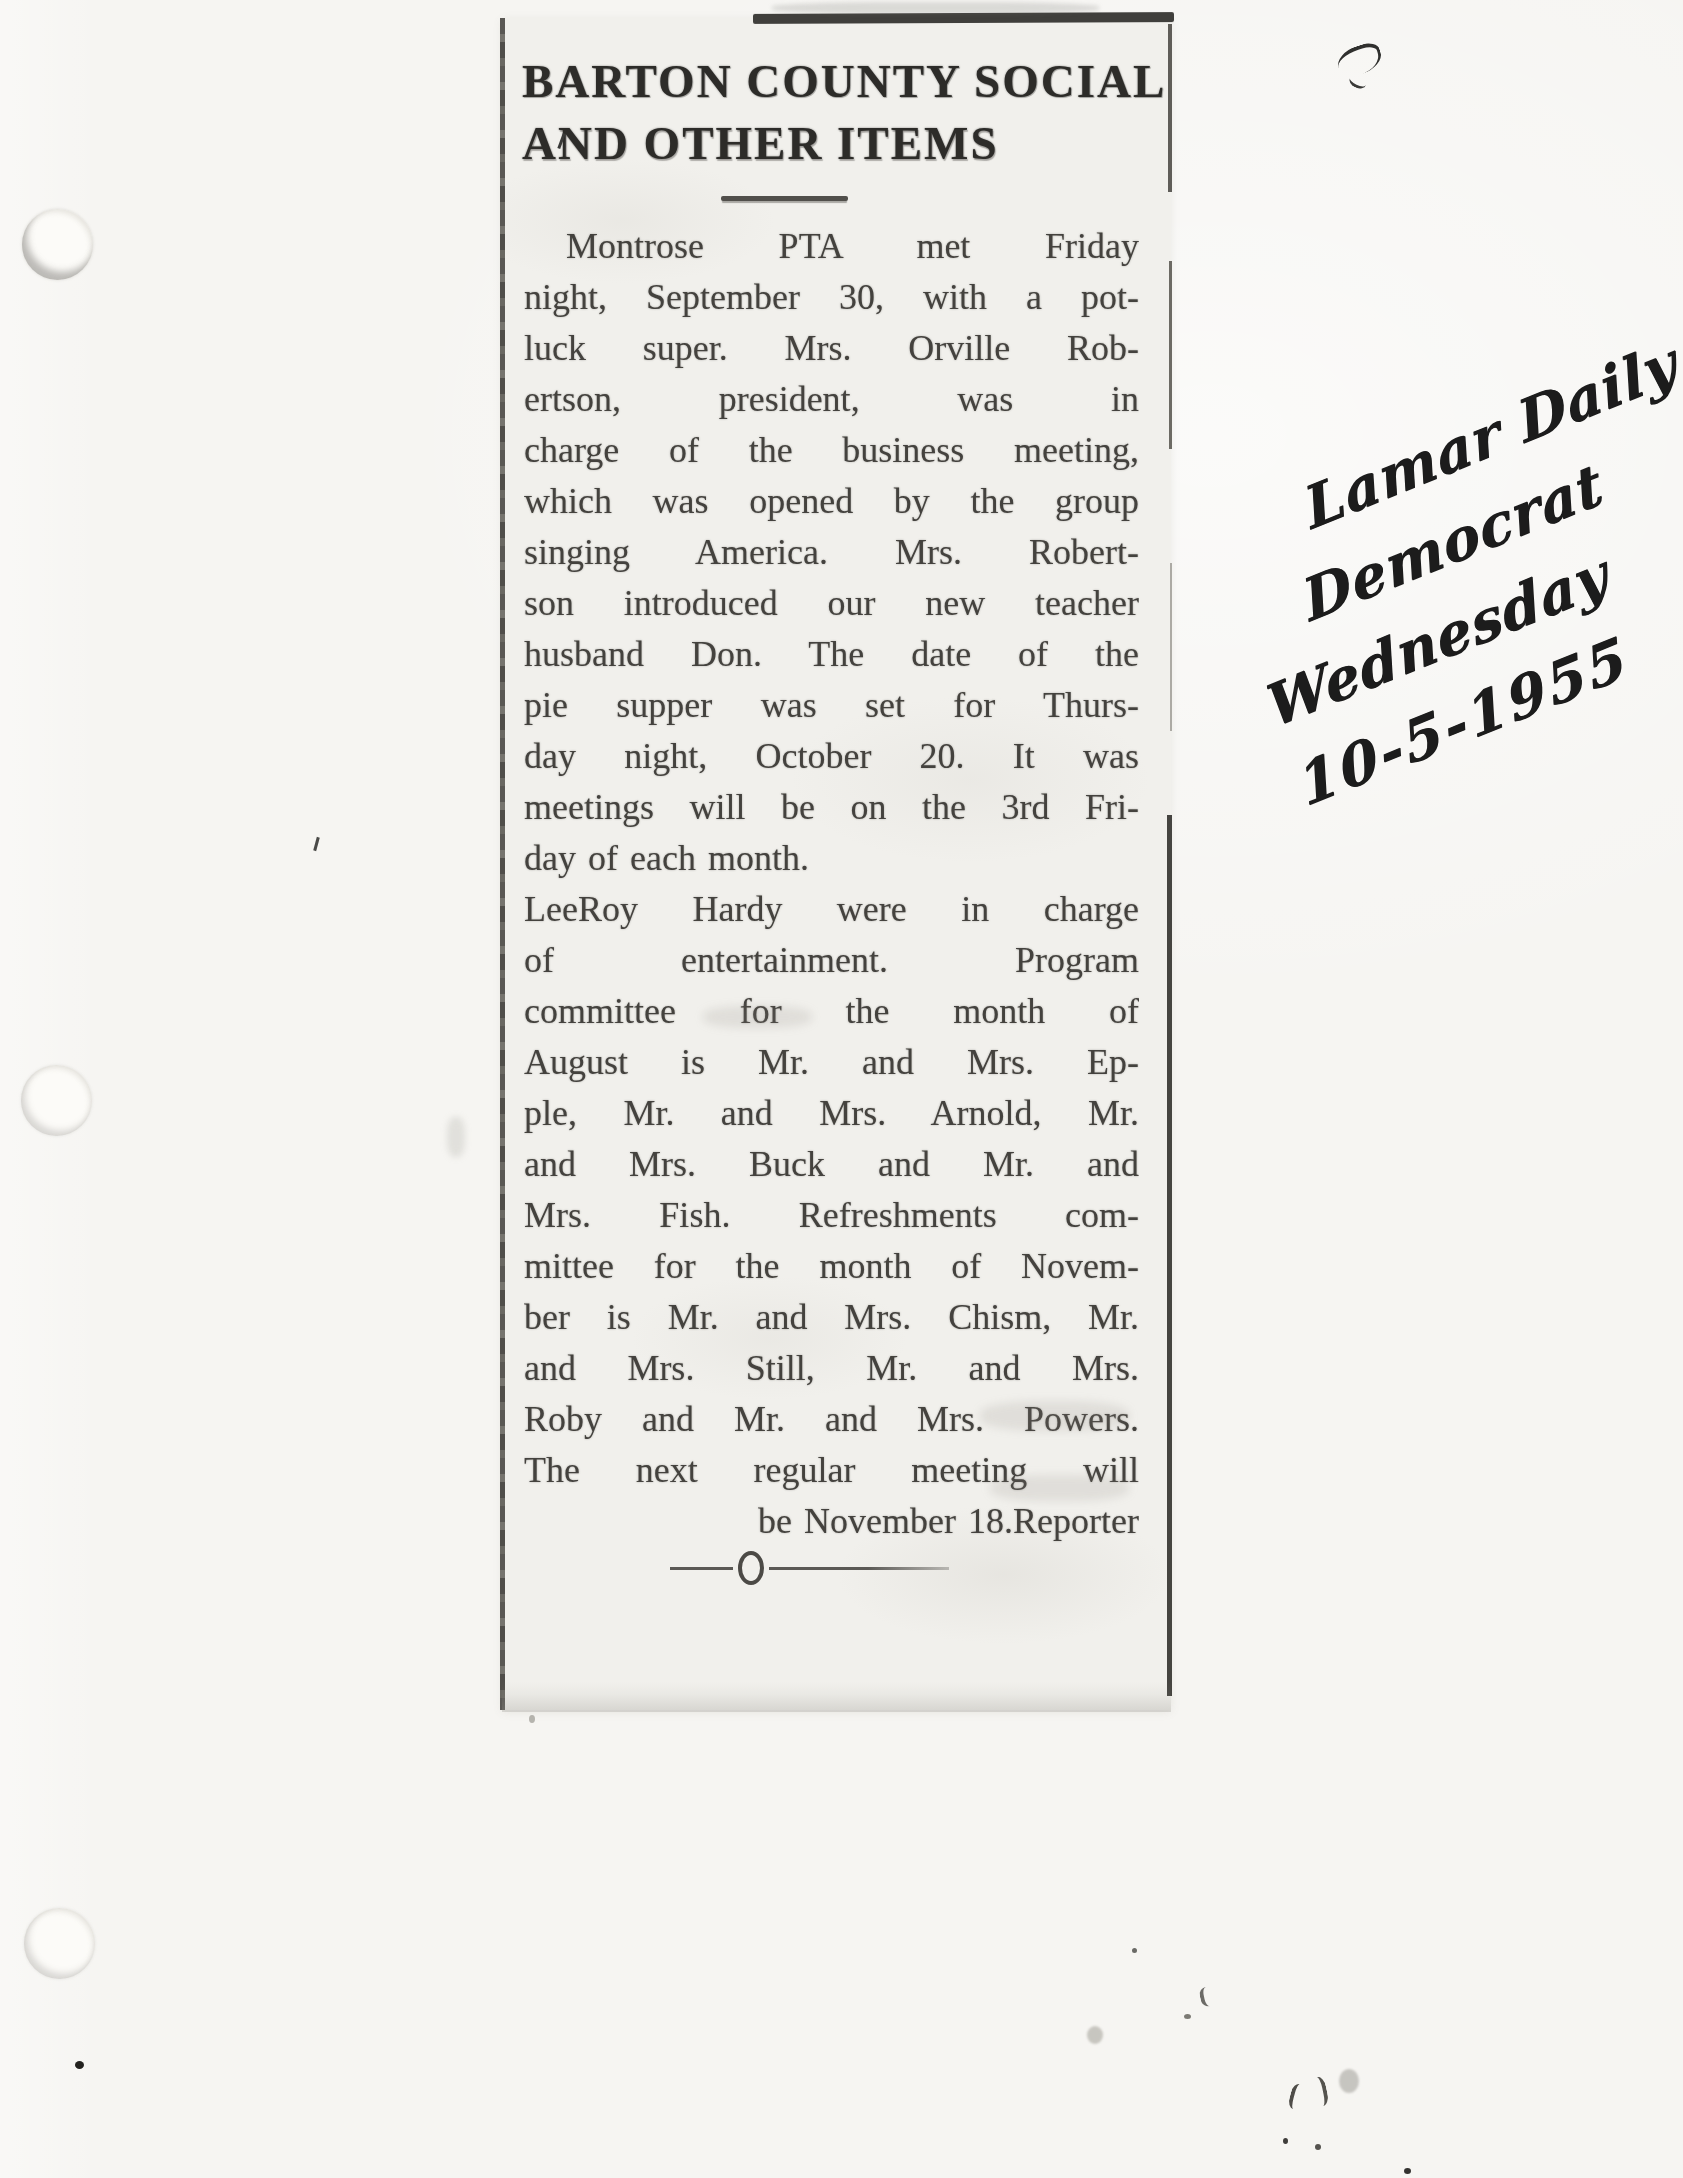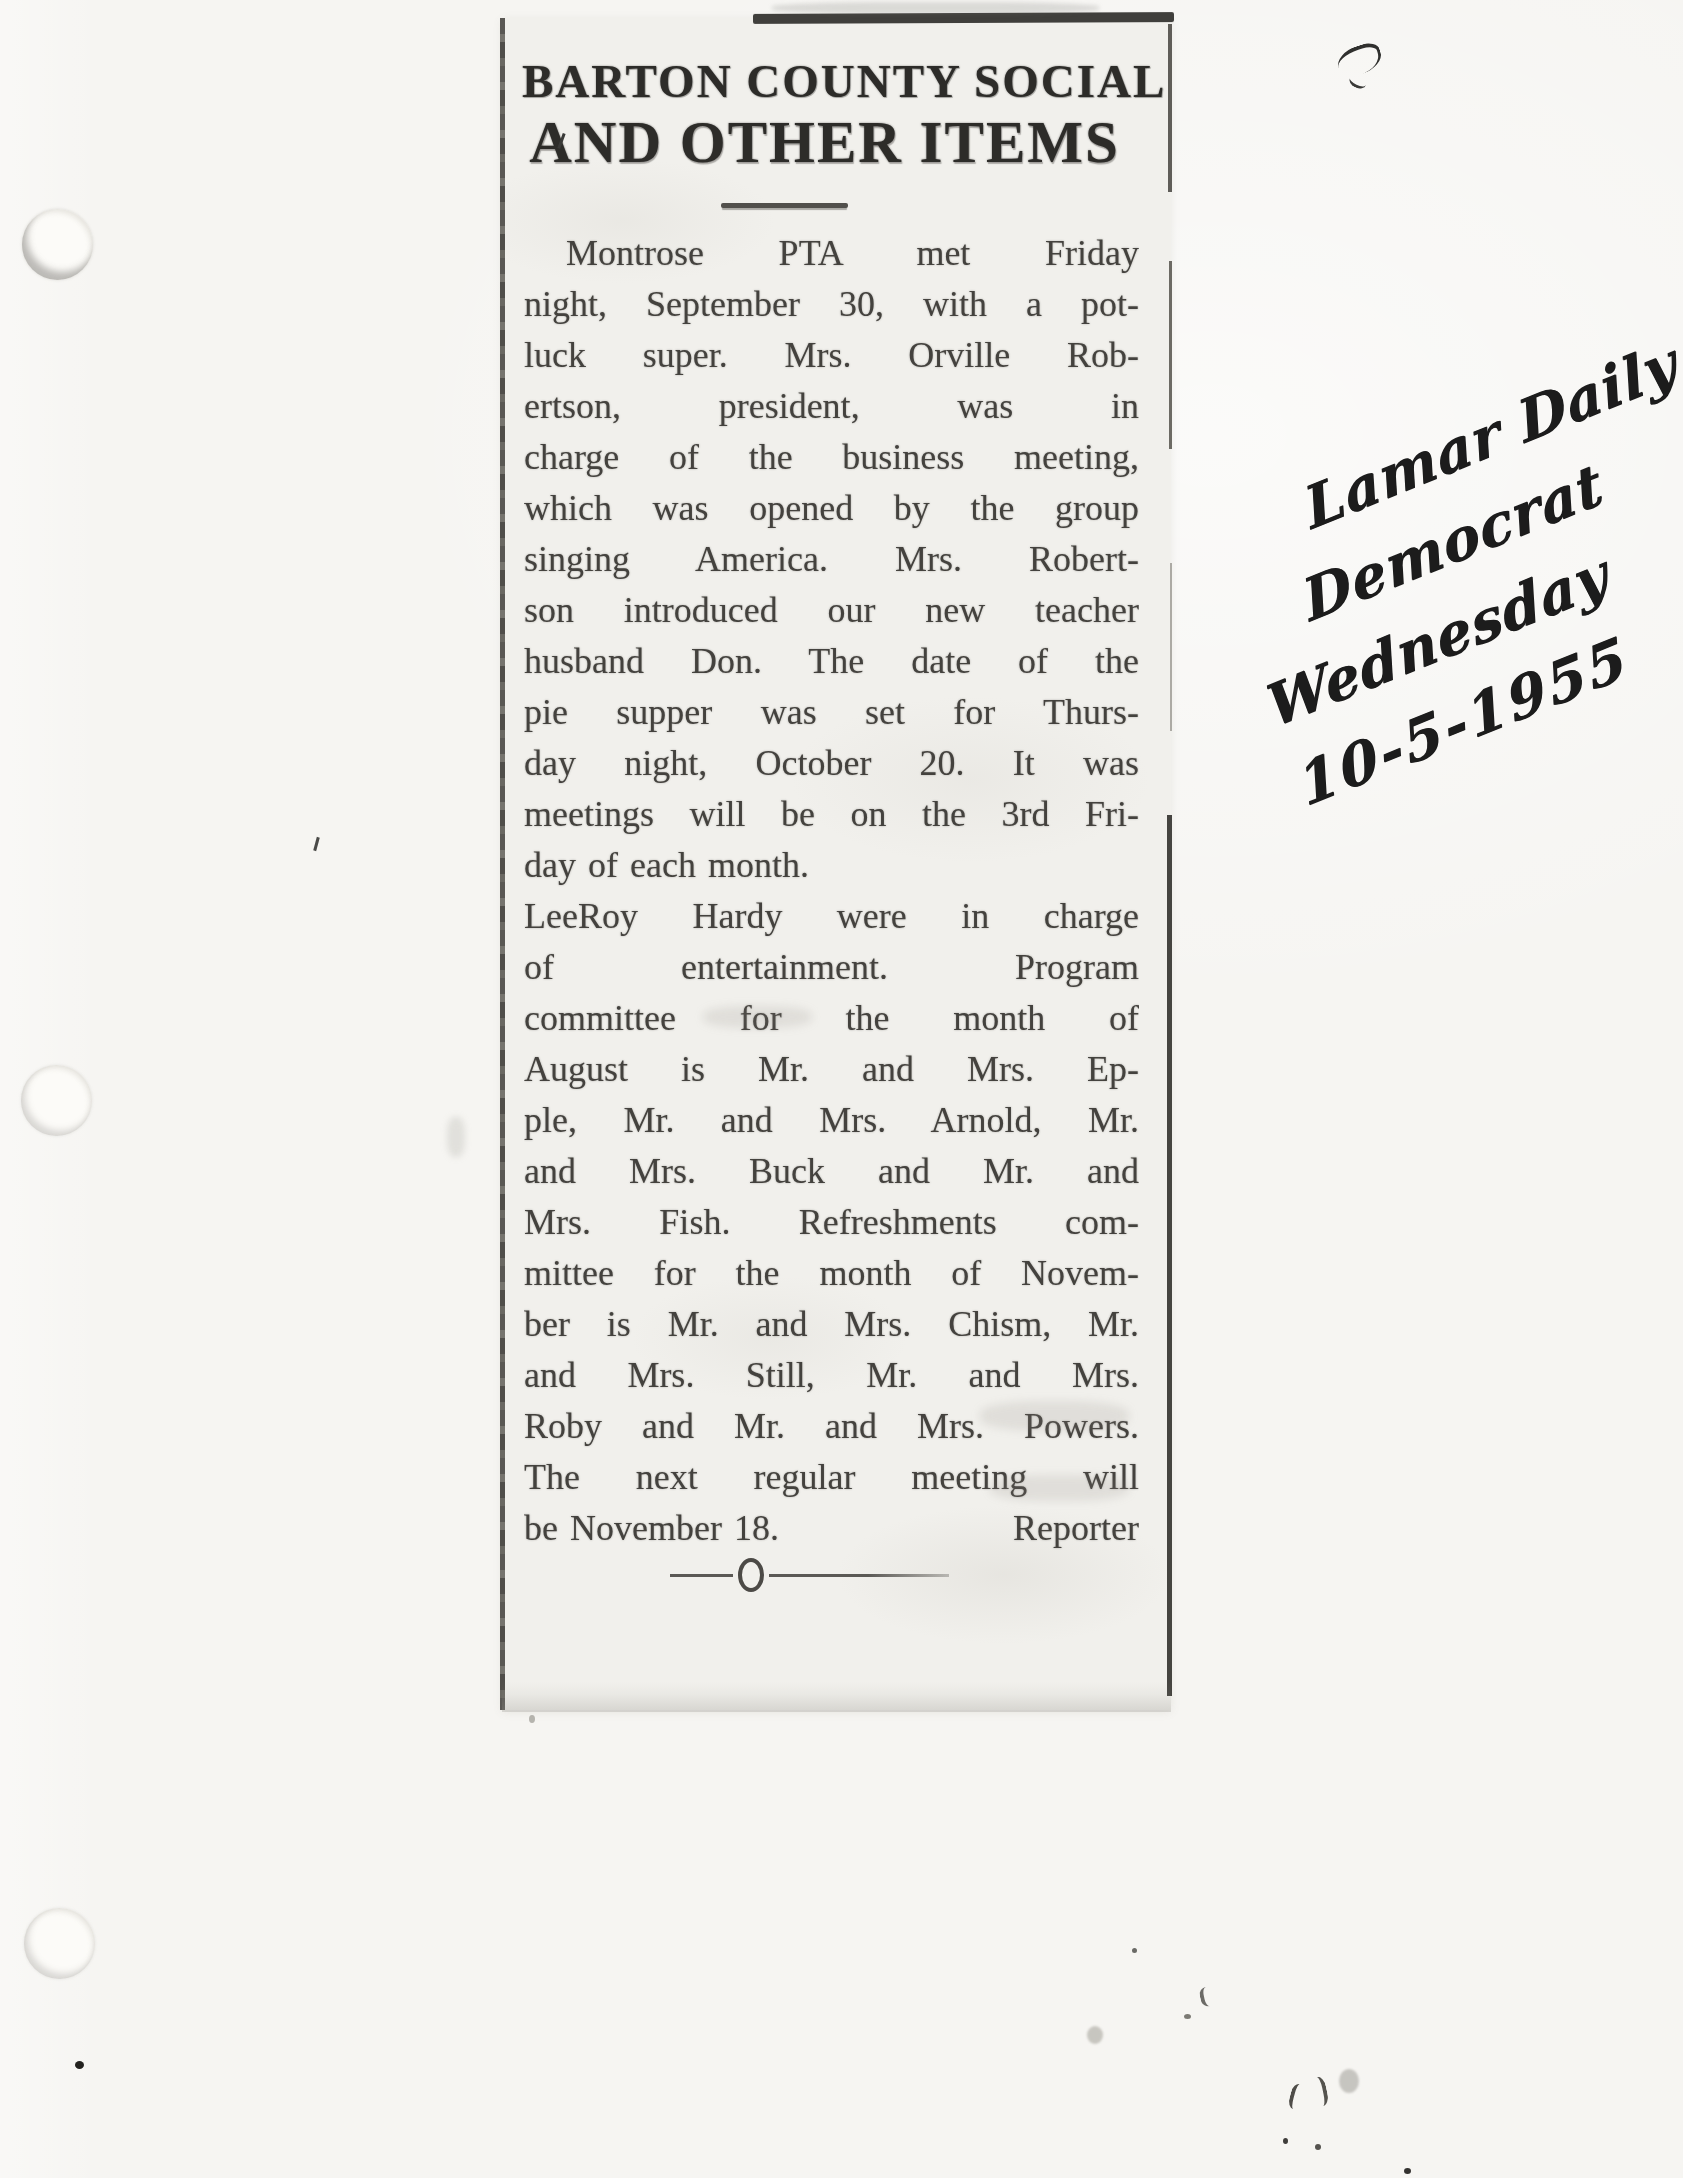--- a/index.html
+++ b/index.html
@@ -62,37 +62,37 @@
     position:absolute; left:0; bottom:-2px; width:100%; height:30px;
     background: linear-gradient(to top, rgba(150,148,140,0.30), rgba(150,148,140,0.08) 60%, transparent);
   }
 
   .headline { margin:36px 18px 0 20px; color:#2d2c29; font-weight:bold; }
   .headline .h1 {
     font-size:47px; letter-spacing:2px; white-space:nowrap;
     text-shadow: 0 0 2px rgba(45,44,41,0.55), 1px 1px 0 rgba(45,44,41,0.25);
   }
   .headline .h2 {
-    font-size:59px; letter-spacing:2px; text-align:center; padding-right:26px;
+    font-size:47px; letter-spacing:2px; margin-top:8px; text-align:left; padding-right:26px;
     text-shadow: 0 0 2px rgba(45,44,41,0.6), 1px 2px 1px rgba(45,44,41,0.3);
   }
   .h-divider {
     width:127px; height:5px; margin:26px 0 0 219px;
     background:#514f4b; border-radius:2px;
     box-shadow:0 3px 1px -1px rgba(81,79,75,0.45);
     filter:blur(0.4px);
   }
   .body-text {
     margin:20px 32px 0 22px; font-size:36px; color:#44423e;
     word-spacing:3px; text-shadow:0 0 2px rgba(80,78,74,0.45);
   }
   .line { height:51px; line-height:51px; text-align:justify; text-align-last:justify; overflow:hidden; }
   .line.indent { padding-left:42px; }
   .line.flush { text-align-last:left; }
-  .line.split { display:flex; justify-content:space-between;gap:12px; }
+  .line.split { display:flex; justify-content:flex-end; }
   .end-divider { display:flex; align-items:center; margin:4px 0 0 168px; }
   .ed-line1 { width:63px;  height:3px; background:#5b5955; }
   .ed-o { width:26px; height:34px; border:4px solid #4c4a46; border-radius:50%; margin:0 5px; box-sizing:border-box; }
   .ed-line2 { width:180px; height:3px; background:linear-gradient(to right, #5b5955 55%, rgba(91,89,85,0.35)); }
 
   
   .annotation {
     position:absolute; left:1178px; top:515px;
     transform: rotate(-22deg) skewX(-8deg); transform-origin:0 0;
     font-family:"DejaVu Serif", serif; font-style:italic; font-weight:bold;

